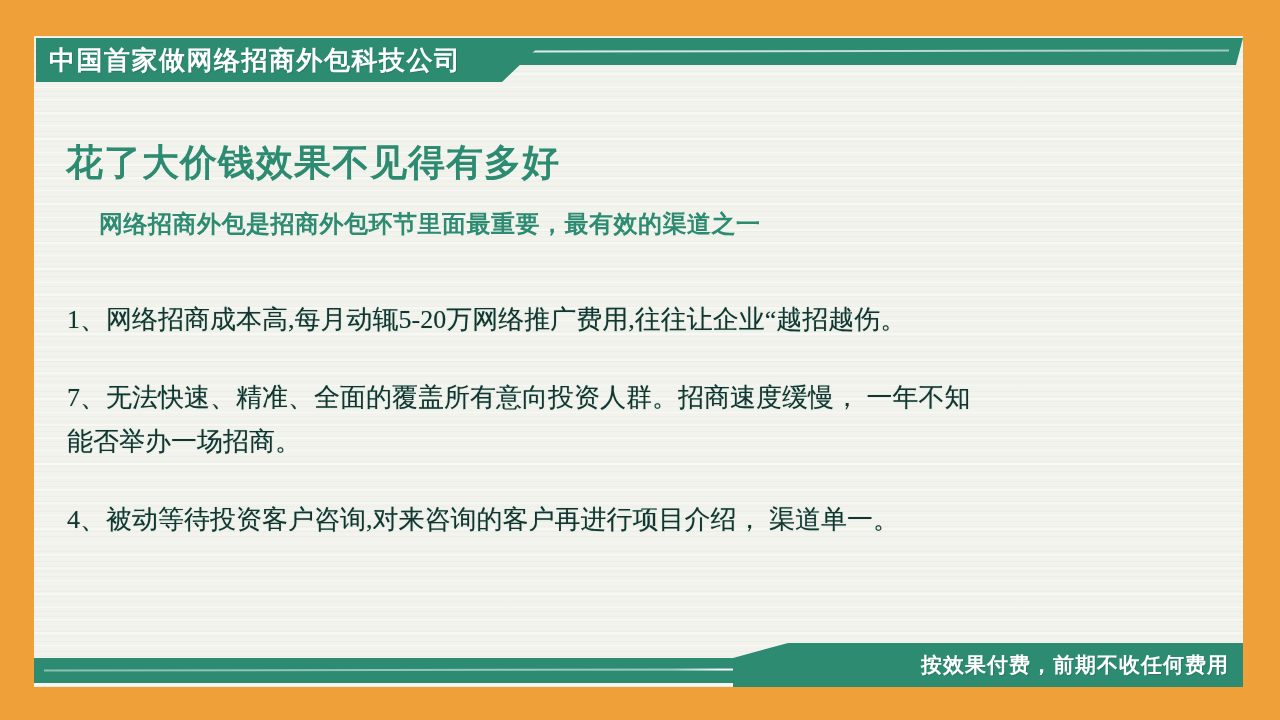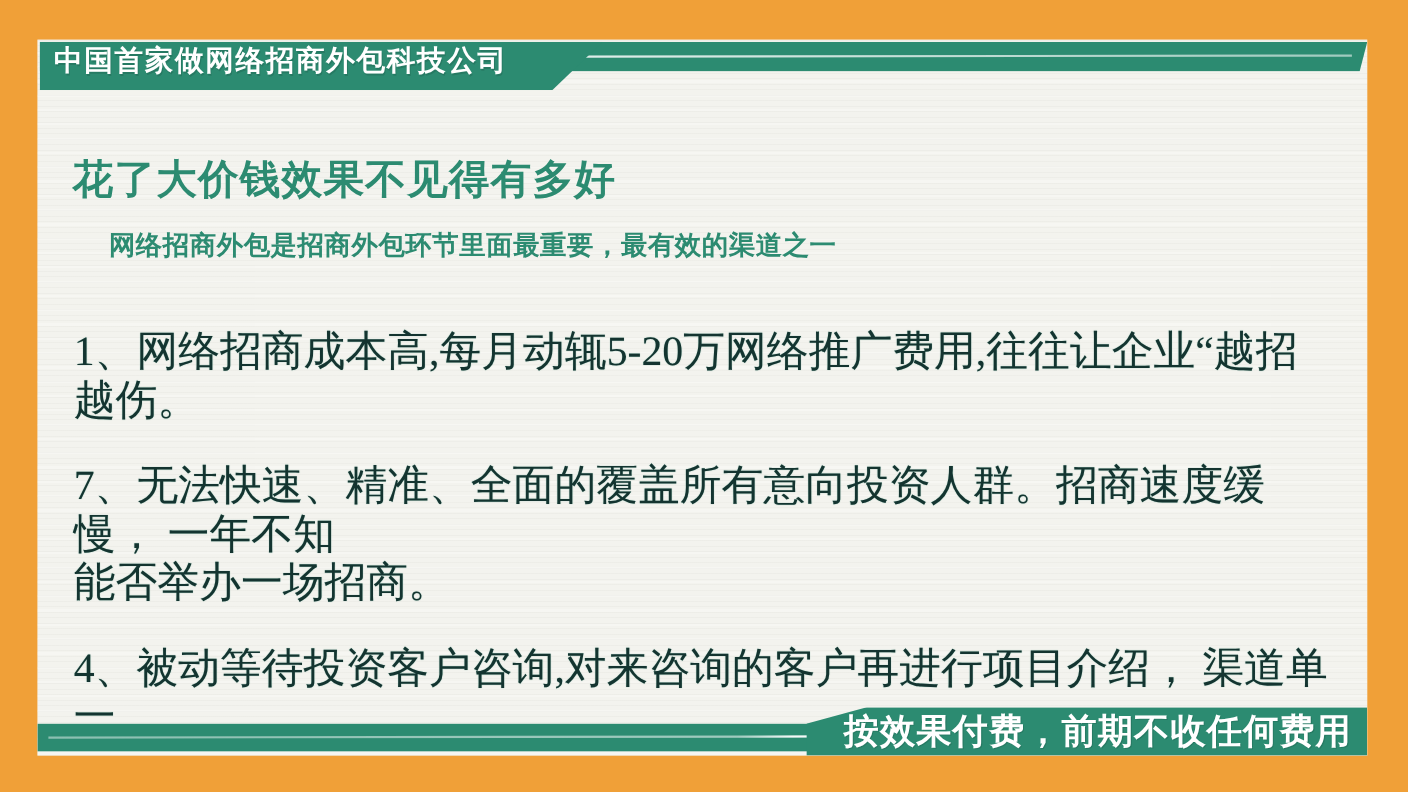--- a/index.html
+++ b/index.html
@@ -52,21 +52,21 @@
     height:2px;
     background: linear-gradient(90deg, rgba(255,255,255,0.85), rgba(255,255,255,0.55));
     transform: rotate(-0.08deg);
   }
   .header-block{
     position:absolute;
     left:2px; top:2px;
     width:512px; height:44px;
     background: var(--green, #2c8b71);
     clip-path: polygon(0 0, 100% 0, calc(100% - 46px) 100%, 0 100%);
-    display:flex; align-items:flex-start;
+    display:flex; align-items:center;
     padding-left:13px;
   }
   .header-block .tagline{
     color:#ffffff;
     font-size:26px;
     font-weight:bold;
     letter-spacing:1.5px;
     white-space:nowrap;
     text-shadow: 1px 1px 0 rgba(0,0,0,0.12);
   }
@@ -90,21 +90,21 @@
     line-height:32px;
     letter-spacing:0.5px;
     margin-left:32px;
   }
   .points{
     position:absolute;
     left:33px; top:262px;
     width:1145px;
     font-family: "Liberation Serif", "DejaVu Serif", serif;
     color: var(--body-text, #143430);
-    font-size:38px;
+    font-size:26px;
     line-height:44px;
     text-shadow: 0 0 1px rgba(44,139,113,0.55);
   }
   .points p{
     margin-bottom:34px;
     white-space:pre-line;
   }
 
   
   .footer-strip{
@@ -128,21 +128,21 @@
     position:absolute;
     right:0; bottom:0;
     width:510px; height:44px;
     background: var(--green, #2c8b71);
     clip-path: polygon(55px 0, 100% 0, 100% 100%, 0 100%, 0 15px);
     display:flex; align-items:center; justify-content:flex-end;
     padding-right:14px;
   }
   .footer-block .slogan{
     color:#ffffff;
-    font-size:32px;
+    font-size:21px;
     font-weight:bold;
     letter-spacing:1px;
     white-space:nowrap;
     text-shadow: 1px 1px 0 rgba(0,0,0,0.12);
   }
 </style>
 </head>
 <body>
 
 <div class="slide">

